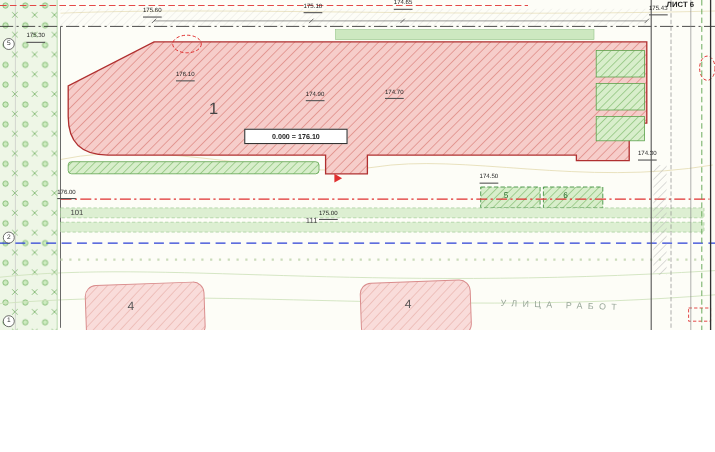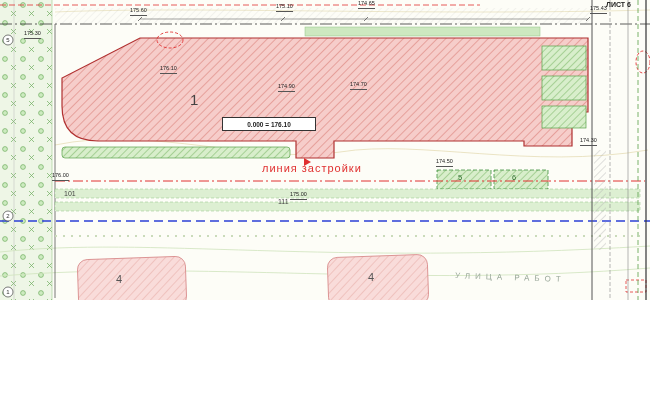--- a/index.html
+++ b/index.html
@@ -129,21 +129,20 @@
     <div class="lbl elev" style="left:290px;top:192px">175.00</div>
 
     <div class="lbl num-big" style="left:190px;top:92px">1</div>
     <div class="lbl num-sm" style="left:64px;top:190px">101</div>
     <div class="lbl num-sm" style="left:278px;top:198px">111</div>
     <div class="lbl num-mid" style="left:116px;top:274px">4</div>
     <div class="lbl num-mid" style="left:368px;top:272px">4</div>
     <div class="lbl num-56" style="left:458px;top:174px">5</div>
     <div class="lbl num-56" style="left:512px;top:174px">6</div>
 
-    <div class="lbl red-line-text" style="left:262px;top:163px">линия застройки</div>
     <div class="zero-box">0.000 = 176.10</div>
     <div class="lbl sheet-no" style="left:606px;top:1px">ЛИСТ 6</div>
     <div class="lbl street" style="left:455px;top:274px">УЛИЦА РАБОТ</div>
 
     <div class="axis" style="left:3px;top:37px">5</div>
     <div class="axis" style="left:3px;top:213px">2</div>
     <div class="axis" style="left:3px;top:289px">1</div>
   </div>
 
   <div class="panel">

